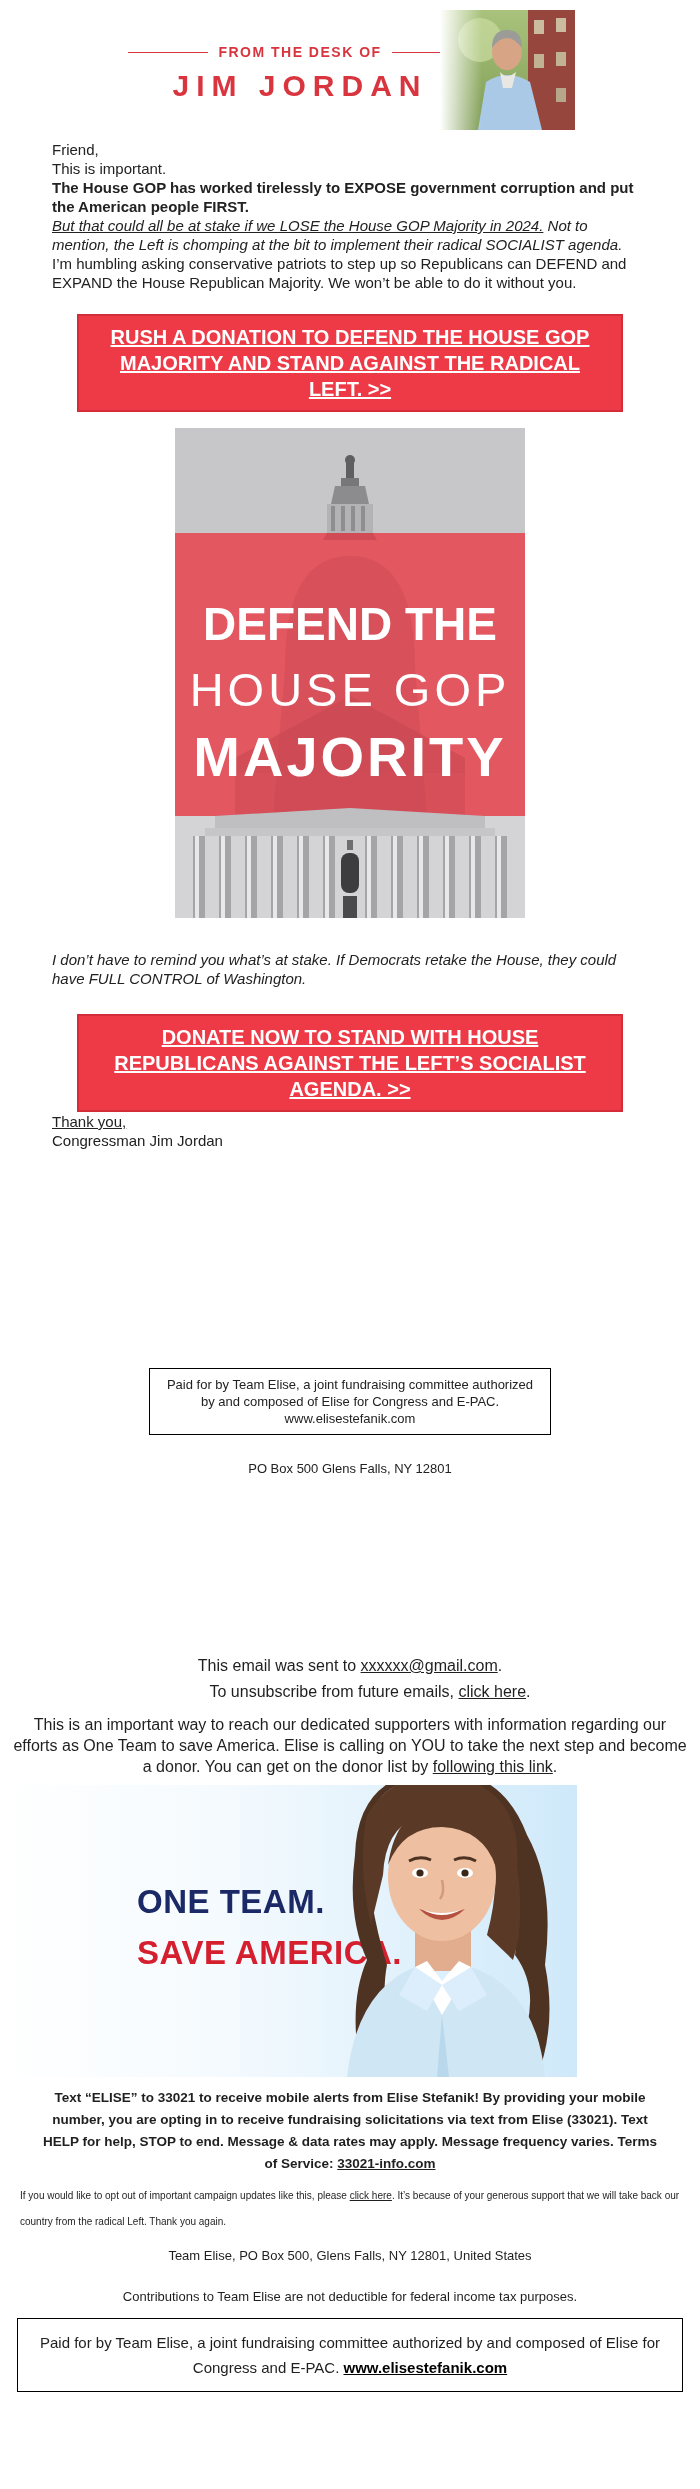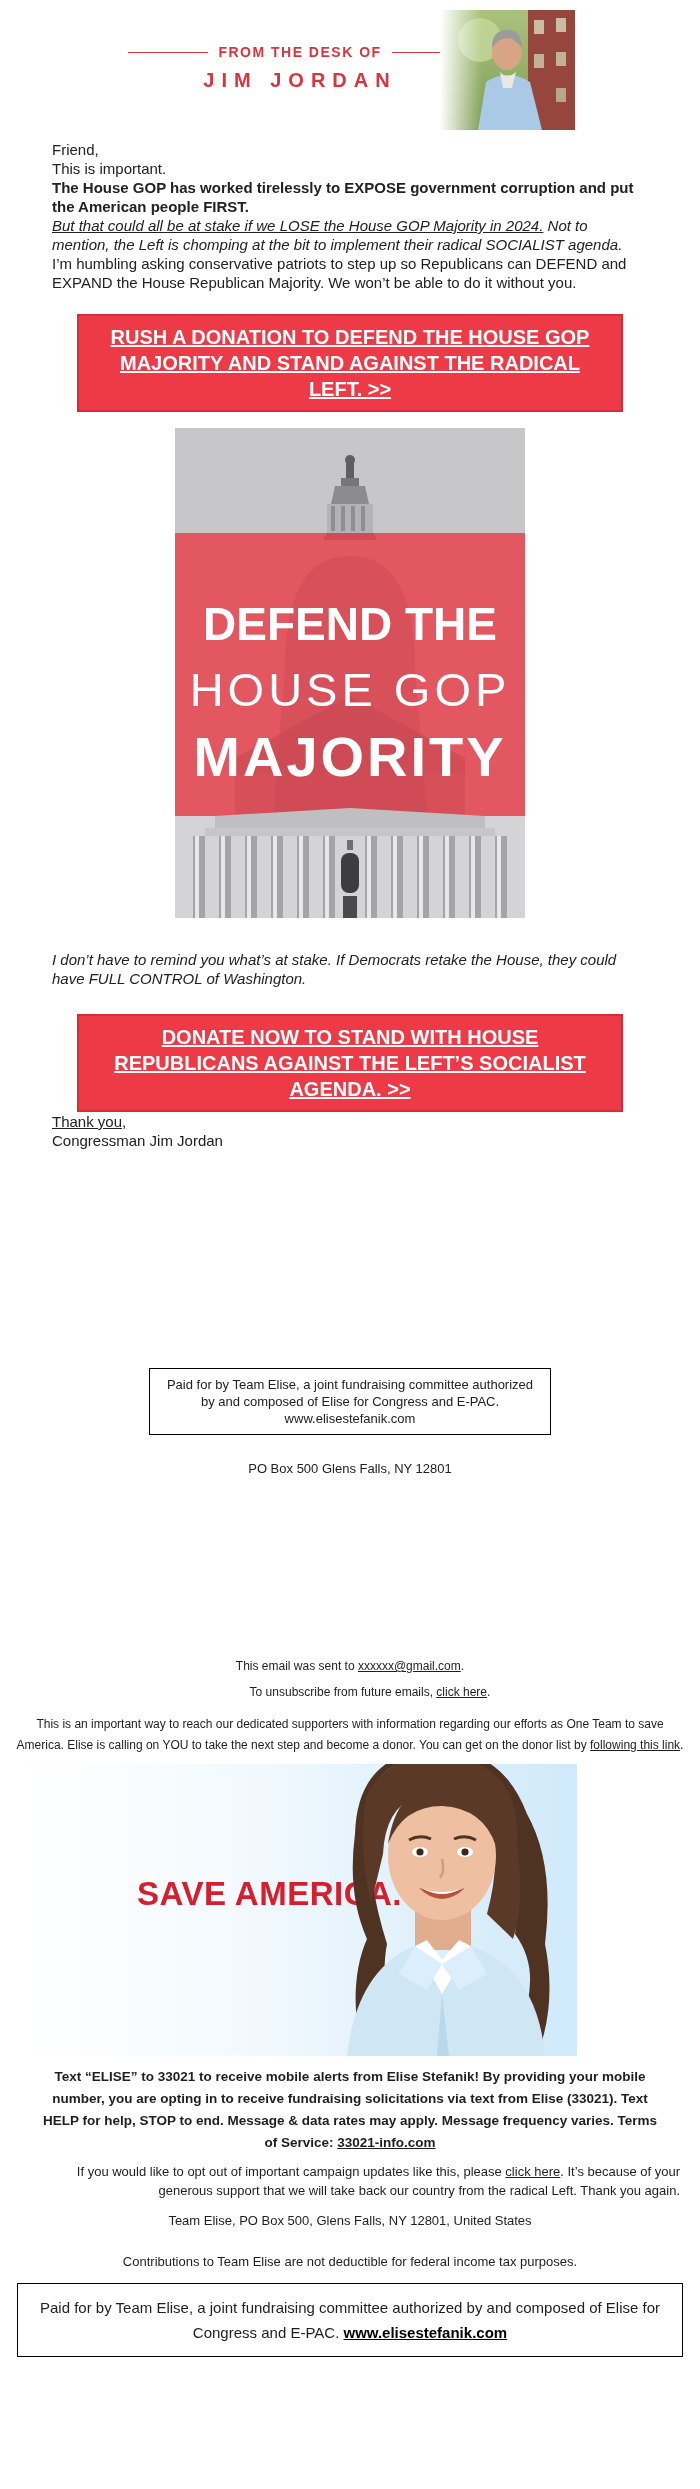--- a/index.html
+++ b/index.html
@@ -8,21 +8,21 @@
     font-family:"Liberation Sans", sans-serif;
   }
   .email { width:700px; background:#fff; }
 
   
   .header { position:relative; height:140px; }
   .header-text { position:absolute; left:100px; top:44px; width:400px; text-align:center; }
   .kicker { display:flex; align-items:center; justify-content:center; gap:10px;
             color:#d8353f; font-size:14px; font-weight:bold; letter-spacing:1.5px; }
   .kicker .rule { width:80px; height:1px; background:#d8353f; }
-  .jim-name { margin-top:9px; color:#d8353f; font-size:20px; letter-spacing:7px; font-weight:bold; }
+  .jim-name { margin-top:9px; color:#d8353f; font-size:30px; letter-spacing:7px; font-weight:bold; }
   .jj-photo { position:absolute; left:440px; top:10px; width:135px; height:120px; }
 
   
   p.base { margin:0 52px; font-size:15px; line-height:19px; color:#222; }
   .mt-g  { margin-top:28px; }
   .mt-p2 { margin-top:21px; }
   .mt-p3 { margin-top:22px; }
   .mt-p4 { margin-top:19px; }
   .mt-p5 { margin-top:13px; }
   .bold { font-weight:bold; }
@@ -48,39 +48,39 @@
   .spacer-b { height:180px; }
 
   
   .box1 {
     box-sizing:border-box; width:402px; margin:0 auto; border:1px solid #000;
     padding:7px 10px; text-align:center; font-size:13px; line-height:17px; color:#222;
   }
   .pobox { margin-top:26px; text-align:center; font-size:13px; color:#222; }
 
   
-  .fine { text-align:center; font-size:12px; line-height:20px; color:#1f1f1f; }
+  .fine { text-align:center; font-size:16px; line-height:20px; color:#1f1f1f; }
   .fine a, .box1 a { color:#1f1f1f; text-decoration:underline; }
   .mt-sent { margin-top:0; }
   .mt-unsub { margin-top:6px;padding-left:40px; }
   .about { margin:12px 12px 0; line-height:21px; }
 
   
   .banner { position:relative; width:577px; height:292px; margin-top:8px; overflow:hidden;
             background:linear-gradient(90deg,#ffffff 0%,#f4fafe 40%,#cfe9fa 100%); }
   .banner-slogan { position:absolute; left:137px; top:98px; }
   .banner-l1 { font-size:33px; font-weight:bold; color:#1b2a66; letter-spacing:0.5px; }
   .banner-l2 { margin-top:13px; font-size:33px; font-weight:bold; color:#d51f2e; letter-spacing:0.5px; }
   .banner-portrait { position:absolute; right:0; top:0; width:290px; height:292px; }
 
   
   .mobile-legal { margin:10px 38px 0; font-weight:bold; font-size:13.5px; line-height:22px;
                   text-align:center; color:#1f1f1f; }
   .mobile-legal a { color:#1f1f1f; text-decoration:underline; }
-  .optout { margin:8px 20px 0; font-size:13px; line-height:19px; text-align:right; color:#1f1f1f; }
+  .optout { margin:8px 20px 0; font-size:10px; line-height:26px; text-align:left; color:#1f1f1f; }
   .optout a { color:#1f1f1f; text-decoration:underline; }
   .addr { margin-top:13px; font-size:13px; text-align:center; color:#1f1f1f; }
   .contrib { margin-top:26px; font-size:13px; text-align:center; color:#1f1f1f; }
   .box2 {
     box-sizing:border-box; margin:14px 17px 0; border:1px solid #000; padding:11px 14px;
     text-align:center; font-size:15px; line-height:25px; color:#1f1f1f;
   }
   .box2 a { color:#000; font-weight:bold; text-decoration:underline; }
 </style>
 </head>
@@ -209,20 +209,21 @@
 
   <div class="spacer-b"></div>
 
   <div class="fine mt-sent"><span>This email was sent to </span><a href="#">xxxxxx@gmail.com</a><span>.</span></div>
   <div class="fine mt-unsub"><span>To unsubscribe from future emails, </span><a href="#">click here</a><span>.</span></div>
 
   <div class="fine about"><span>This is an important way to reach our dedicated supporters with information regarding our efforts as One Team to save America. Elise is calling on YOU to take the next step and become a donor. You can get on the donor list by </span><a href="#">following this link</a><span>.</span></div>
 
   <div class="banner">
     <div class="banner-slogan">
+      <div class="banner-l1">ONE TEAM.</div>
       <div class="banner-l2">SAVE AMERICA.</div>
     </div>
     <svg class="banner-portrait" viewBox="0 0 290 292">
 
       <path d="M80 40 Q95 -15 160 -5 Q225 5 222 70 Q236 120 228 170 Q250 200 240 240 L210 292 L250 292 Q270 240 258 180 Q268 100 240 50 Q210 -30 120 -10 Q70 5 68 70 Q60 130 80 175 Q60 220 75 292 L110 292 Q92 220 100 180 Q78 110 80 40 Z" fill="#4e3322"></path>
       <path d="M80 30 Q110 -20 170 -8 Q235 8 230 80 Q238 140 226 175 L200 150 Q216 90 200 55 Q170 20 130 32 Q98 44 96 90 L84 140 Q70 80 80 30 Z" fill="#5a3a26"></path>
 
       <rect x="128" y="130" width="56" height="56" fill="#e2ac8e"></rect>
       <ellipse cx="155" cy="92" rx="54" ry="64" fill="#eebfa1"></ellipse>
       <path d="M101 80 Q110 20 155 22 Q202 24 209 82 Q196 44 155 42 Q116 42 101 80 Z" fill="#5a3a26"></path>

